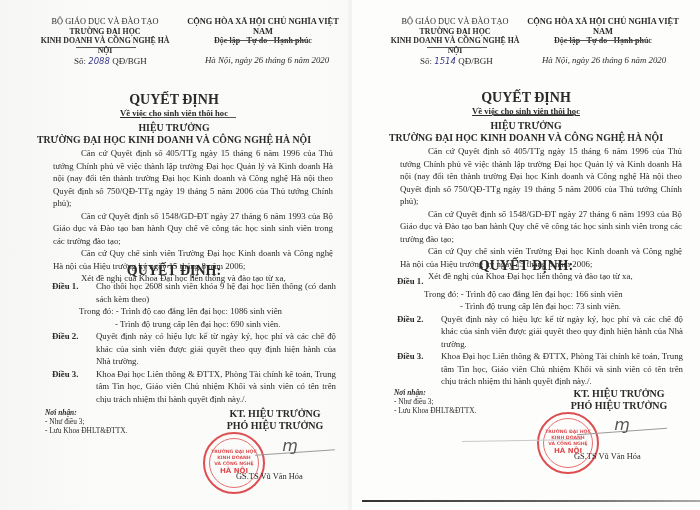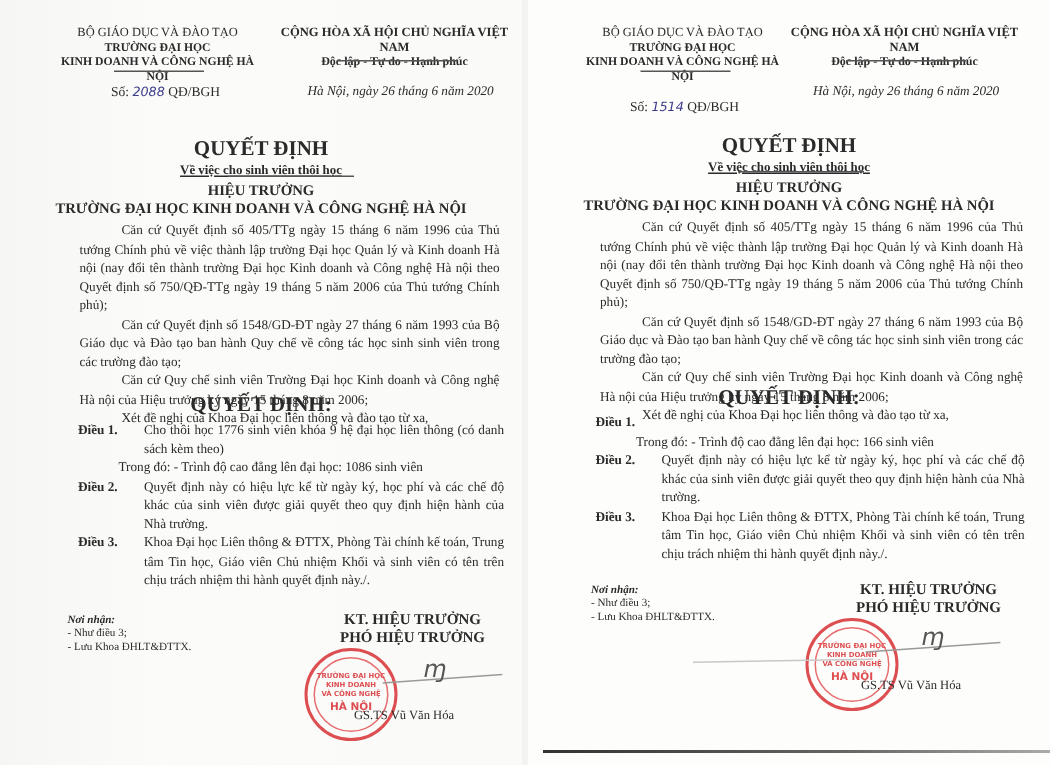--- a/index.html
+++ b/index.html
@@ -82,23 +82,24 @@
       <p>Căn cứ Quyết định số 1548/GD-ĐT ngày 27 tháng 6 năm 1993 của Bộ Giáo dục và Đào tạo ban hành Quy chế về công tác học sinh sinh viên trong các trường đào tạo;</p>
       <p>Căn cứ Quy chế sinh viên Trường Đại học Kinh doanh và Công nghệ Hà nội của Hiệu trưởng ký ngày 15 tháng 8 năm 2006;</p>
       <p>Xét đề nghị của Khoa Đại học liên thông và đào tạo từ xa,</p>
     </div>
 
     <div class="abs c qd" style="left:0; width:348px; top:263px;">QUYẾT ĐỊNH:</div>
 
     <div class="abs dieu" style="left:52px; top:280px; width:284px;">
       <div class="row">
         <span class="lbl">Điều 1.</span>
-        <span class="txt">Cho thôi học 1776 sinh viên khóa 9 hệ đại học liên thông (có danh sách kèm theo)</span>
+        <span class="txt">Cho thôi học 2608 sinh viên khóa 9 hệ đại học liên thông (có danh sách kèm theo)</span>
       </div>
       <div style="padding-left:27px;">Trong đó: - Trình độ cao đẳng lên đại học: 1086 sinh viên</div>
+      <div style="padding-left:63px;">- Trình độ trung cấp lên đại học: 690 sinh viên.</div>
       <div class="row">
         <span class="lbl">Điều 2.</span>
         <span class="txt">Quyết định này có hiệu lực kể từ ngày ký, học phí và các chế độ khác của sinh viên được giải quyết theo quy định hiện hành của Nhà trường.</span>
       </div>
       <div class="row">
         <span class="lbl">Điều 3.</span>
         <span class="txt">Khoa Đại học Liên thông &amp; ĐTTX, Phòng Tài chính kế toán, Trung tâm Tin học, Giáo viên Chủ nhiệm Khối và sinh viên có tên trên chịu trách nhiệm thi hành quyết định này./.</span>
       </div>
     </div>
 
@@ -126,21 +127,21 @@
 </div>
 
 <div class="doc" id="doc-right">
   <div class="doc-inner">
     <div class="abs c hdr-l" style="left:38px; top:17px; width:130px;">
       <div>BỘ GIÁO DỤC VÀ ĐÀO TẠO</div>
       <div class="b">TRƯỜNG ĐẠI HỌC</div>
       <div class="b">KINH DOANH VÀ CÔNG NGHỆ HÀ NỘI</div>
     </div>
     <div class="rule" style="left:75px; top:47px; width:60px;"></div>
-    <div class="abs num" style="left:68px; top:66px;">
+    <div class="abs num" style="left:68px; top:56px;">
       <span>Số:</span>
       <span class="hand">1514</span>
       <span>QĐ/BGH</span>
     </div>
 
     <div class="abs c hdr-r" style="left:170px; top:17px; width:162px;">
       <div>CỘNG HÒA XÃ HỘI CHỦ NGHĨA VIỆT NAM</div>
       <div style="font-size:8px;">Độc lập - Tự do - Hạnh phúc</div>
     </div>
     <div class="rule" style="left:212px; top:40px; width:80px;"></div>
@@ -163,20 +164,21 @@
       <p>Xét đề nghị của Khoa Đại học liên thông và đào tạo từ xa,</p>
     </div>
 
     <div class="abs c qd" style="left:0; width:348px; top:258px;">QUYẾT ĐỊNH:</div>
 
     <div class="abs dieu" style="left:45px; top:275px; width:286px;">
       <div class="row">
         <span class="lbl">Điều 1.</span>
       </div>
       <div style="padding-left:27px;">Trong đó: - Trình độ cao đẳng lên đại học: 166 sinh viên</div>
+      <div style="padding-left:63px;">- Trình độ trung cấp lên đại học: 73 sinh viên.</div>
       <div class="row">
         <span class="lbl">Điều 2.</span>
         <span class="txt">Quyết định này có hiệu lực kể từ ngày ký, học phí và các chế độ khác của sinh viên được giải quyết theo quy định hiện hành của Nhà trường.</span>
       </div>
       <div class="row">
         <span class="lbl">Điều 3.</span>
         <span class="txt">Khoa Đại học Liên thông &amp; ĐTTX, Phòng Tài chính kế toán, Trung tâm Tin học, Giáo viên Chủ nhiệm Khối và sinh viên có tên trên chịu trách nhiệm thi hành quyết định này./.</span>
       </div>
     </div>
 

